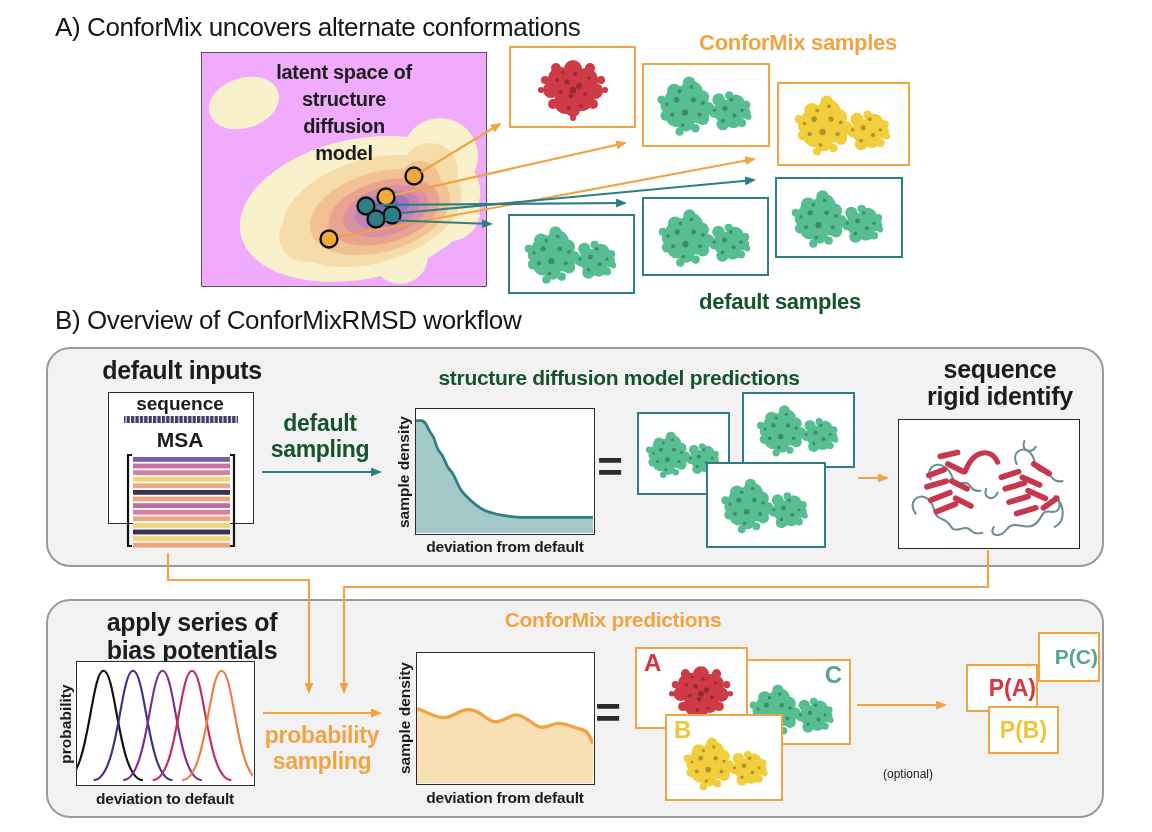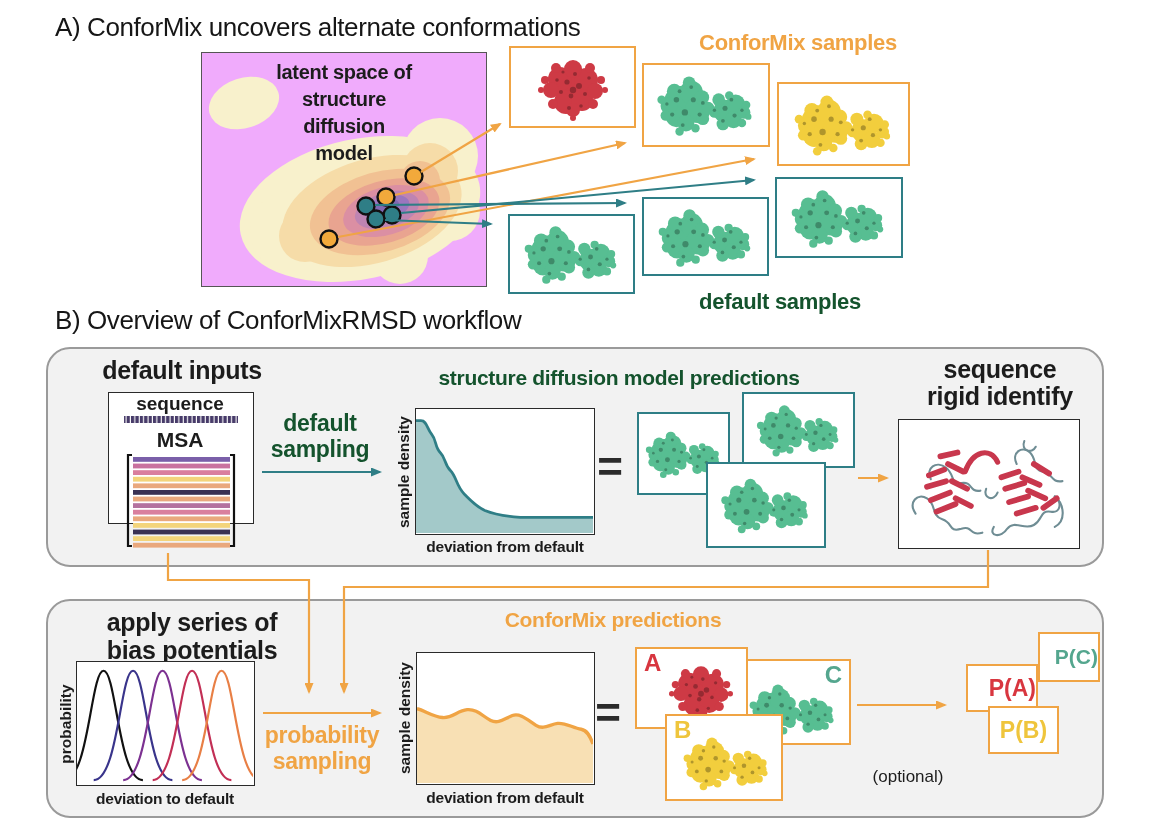--- a/index.html
+++ b/index.html
@@ -16,21 +16,21 @@
   .axis{font-size:15.5px;font-weight:700;color:#1c1c1c;letter-spacing:-0.2px;}
   .vlabel{position:absolute;font-size:15.5px;font-weight:700;color:#1c1c1c;width:130px;
           margin-left:-65px;text-align:center;transform:rotate(-90deg);white-space:nowrap;}
   .eq{font-size:44px;font-weight:700;color:#2b2b2b;}
   .panel{position:absolute;background:#F2F2F2;border:2px solid #9A9A9A;border-radius:24px;box-sizing:border-box;}
   .wbox{position:absolute;background:#fff;border:1.7px solid #2a2a2a;box-sizing:border-box;}
   .obox{position:absolute;background:#fff;border:2px solid #F0A444;box-sizing:border-box;}
   .tbox{position:absolute;background:#fff;border:2px solid #2E7E86;box-sizing:border-box;}
   .flexc{display:flex;align-items:center;justify-content:center;}
   .boxlabel{position:absolute;font-size:24px;font-weight:700;line-height:24px;}
-  .opt{font-size:17px;font-weight:400;color:#1c1c1c;}
+  .opt{font-size:12px;font-weight:400;color:#1c1c1c;}
   .plabel{font-size:23px;font-weight:700;}
   svg{display:block;}
 </style>
 </head>
 <body>
 
 <div id="fig">
 
   <svg width="0" height="0" aria-hidden="true">
     <defs>

